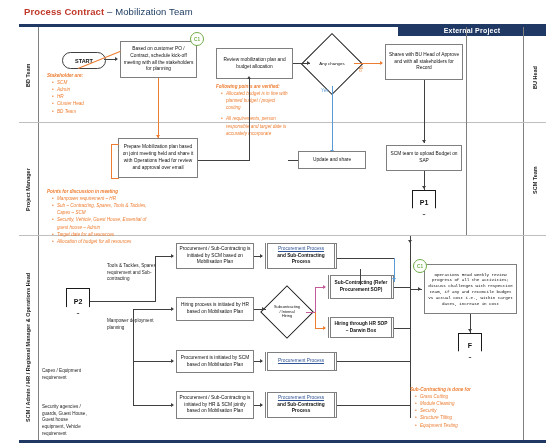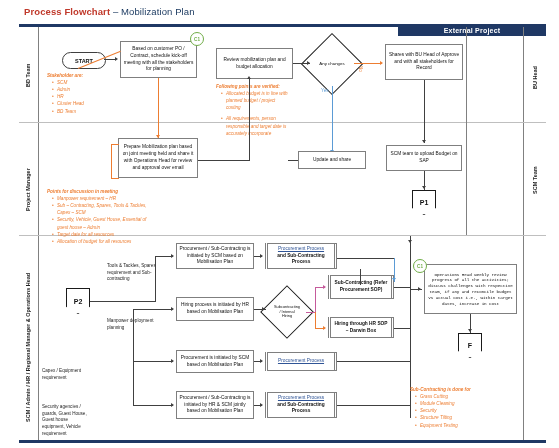--- a/index.html
+++ b/index.html
@@ -76,21 +76,21 @@
   .arw.d.or{border-top-color:#ed7d31;}
   .arw.r.mg{border-left-color:#c55a9b;}
   .arw.r.or2{border-left-color:#ed7d31;}
 </style>
 </head>
 <body>
 
 <div id="page">
 
   <div class="ttl">
-    <span class="a">Process Flowchart </span><span class="b">– Mobilization Plan</span>
+    <span class="a">Process Contract </span><span class="b">– Mobilization Team</span>
   </div>
 
   <div class="topbar"></div>
   <div class="botbar"></div>
   <div class="extproj">External Project</div>
 
   <div class="vline" style="left:38px;top:27px;height:413px;"></div>
   <div class="vline" style="left:523px;top:27px;height:413px;"></div>
   <div class="hline" style="left:19px;top:122px;width:527px;"></div>
   <div class="hline" style="left:19px;top:235px;width:527px;"></div>

